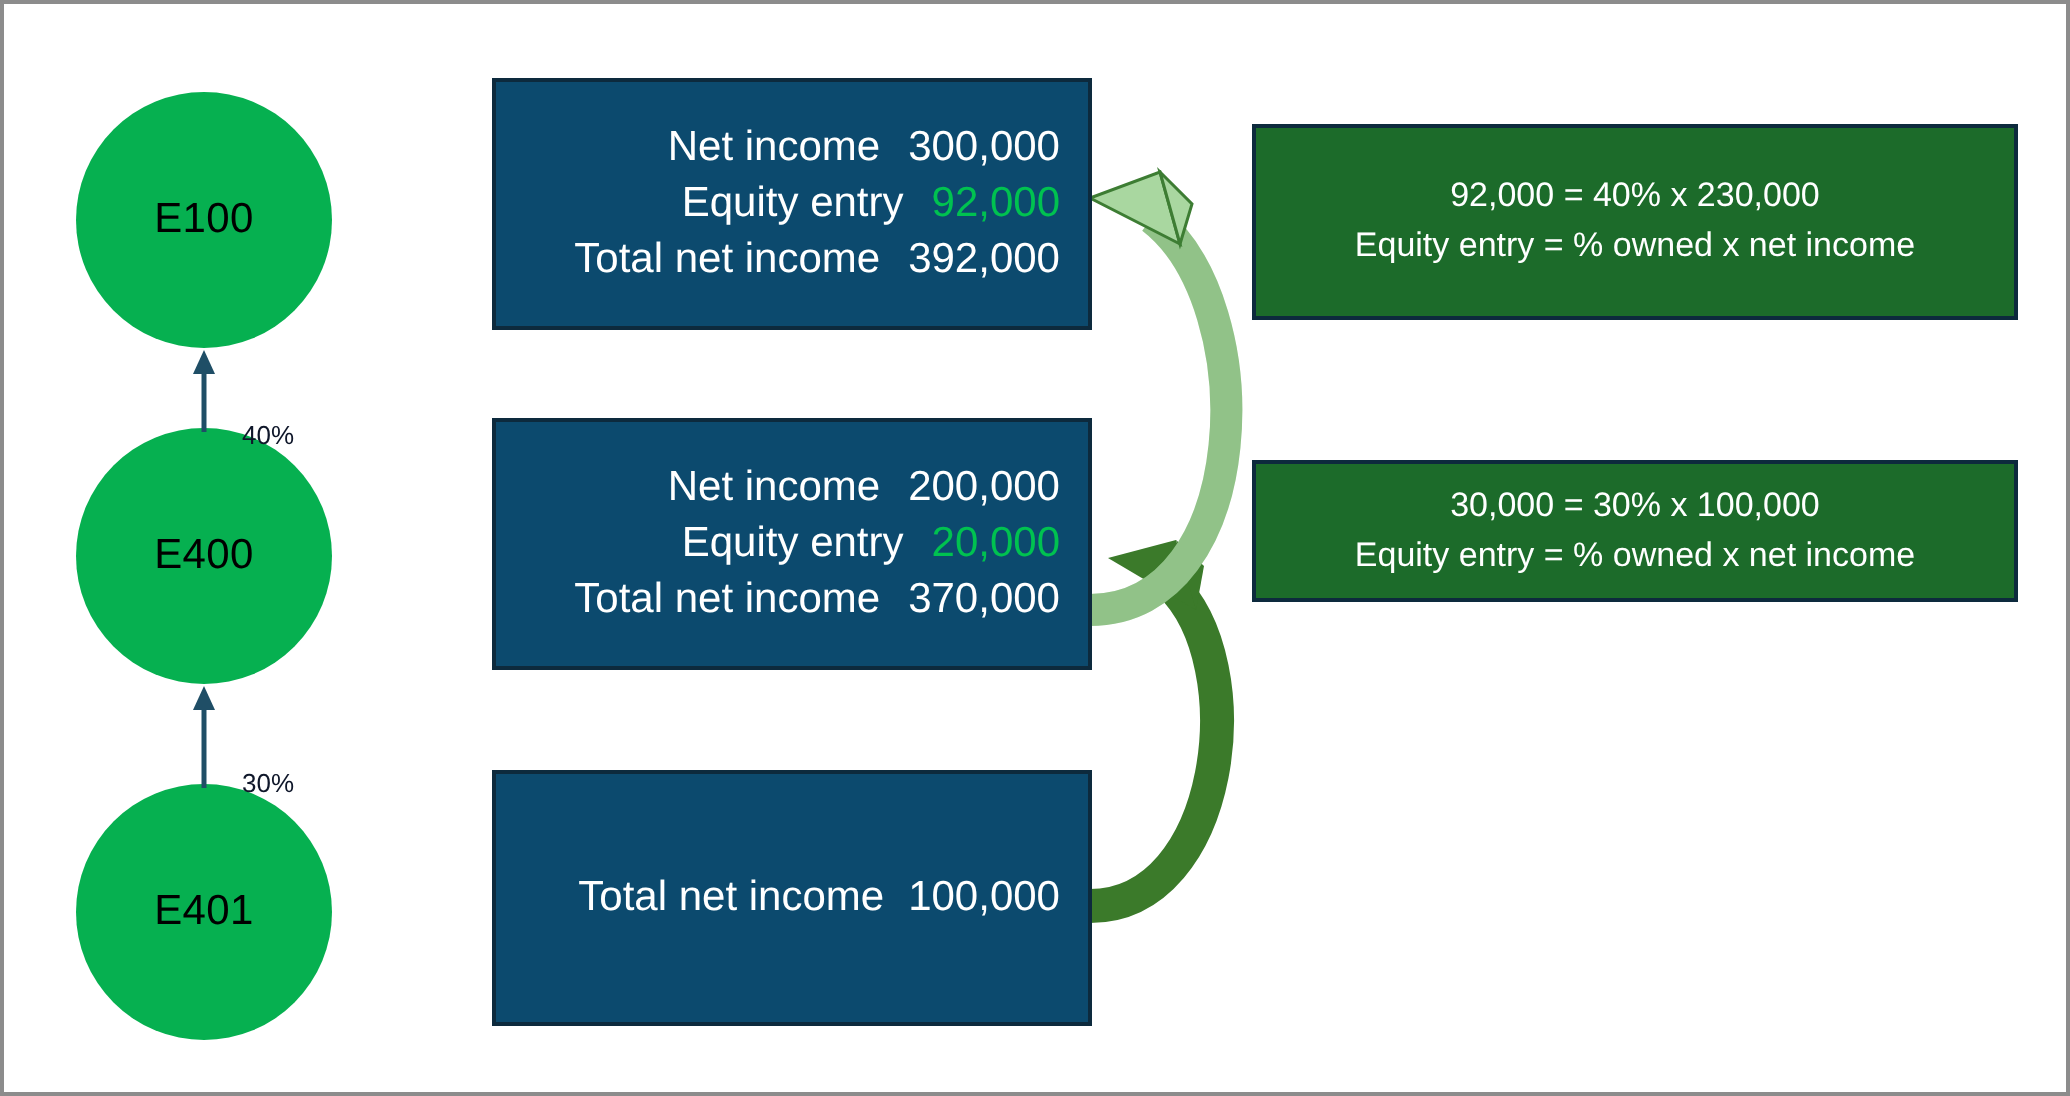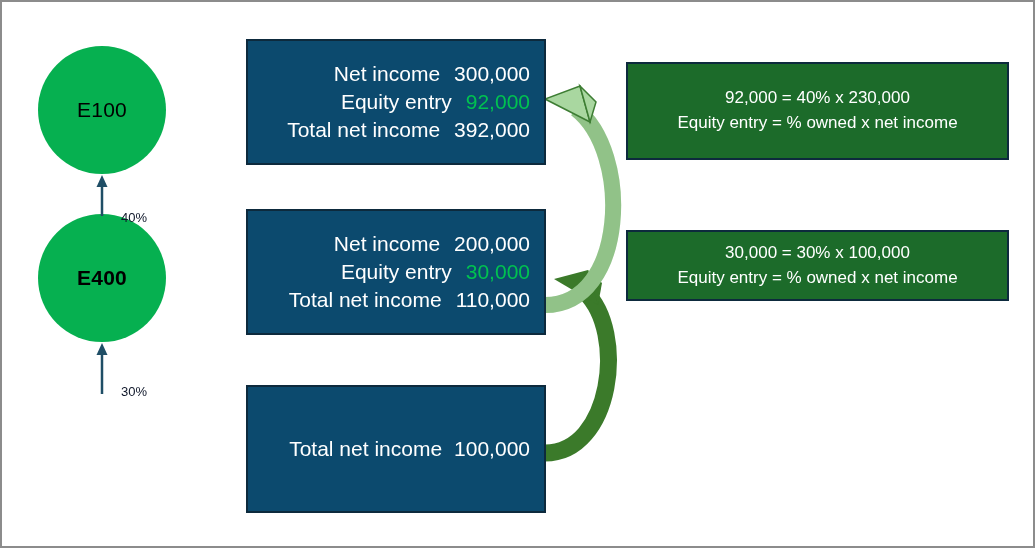--- a/index.html
+++ b/index.html
@@ -121,24 +121,27 @@
 </style>
 </head>
 <body>
 
 <div id="canvas">
 
   <div class="entity-circle" style="left:36px; top:44px; width:128px; height:128px;">
     <span>E100</span>
   </div>
 
-  <div class="entity-circle" style="left:36px; top:212px; width:128px; height:128px;font-weight:bold;">
+  <div class="entity-circle" style="left:36px; top:212px; width:128px; height:128px;">
     <span>E400</span>
   </div>
 
+  <div class="entity-circle" style="left:36px; top:390px; width:128px; height:128px;">
+    <span>E401</span>
+  </div>
 
   <svg class="own-arrow" style="left:92px; top:172px;" width="16" height="42" viewBox="0 0 16 42">
     <line x1="8" y1="42" x2="8" y2="10" stroke="#1f4e66" stroke-width="2.5"></line>
     <polygon points="8,1 2.5,13 13.5,13" fill="#1f4e66"></polygon>
   </svg>
   <div class="own-label" style="left:119px; top:184px;">40%</div>
 
   <svg class="own-arrow" style="left:92px; top:340px;" width="16" height="52" viewBox="0 0 16 52">
     <line x1="8" y1="52" x2="8" y2="10" stroke="#1f4e66" stroke-width="2.5"></line>
     <polygon points="8,1 2.5,13 13.5,13" fill="#1f4e66"></polygon>
@@ -176,25 +179,25 @@
     </div>
   </div>
 
   <div class="stmt-box" style="left:244px; top:207px; width:300px; height:126px;">
     <div class="stmt-row">
       <span class="lbl">Net income</span>
       <span class="val">200,000</span>
     </div>
     <div class="stmt-row equity">
       <span class="lbl">Equity entry</span>
-      <span class="val">30,000</span>
+      <span class="val">20,000</span>
     </div>
     <div class="stmt-row total">
       <span class="lbl">Total net income</span>
-      <span class="val">110,000</span>
+      <span class="val">370,000</span>
     </div>
   </div>
 
   <div class="stmt-box single" style="left:244px; top:383px; width:300px; height:128px;">
     <div class="stmt-row total">
       <span class="lbl">Total net income</span>
       <span class="val">100,000</span>
     </div>
   </div>
 

